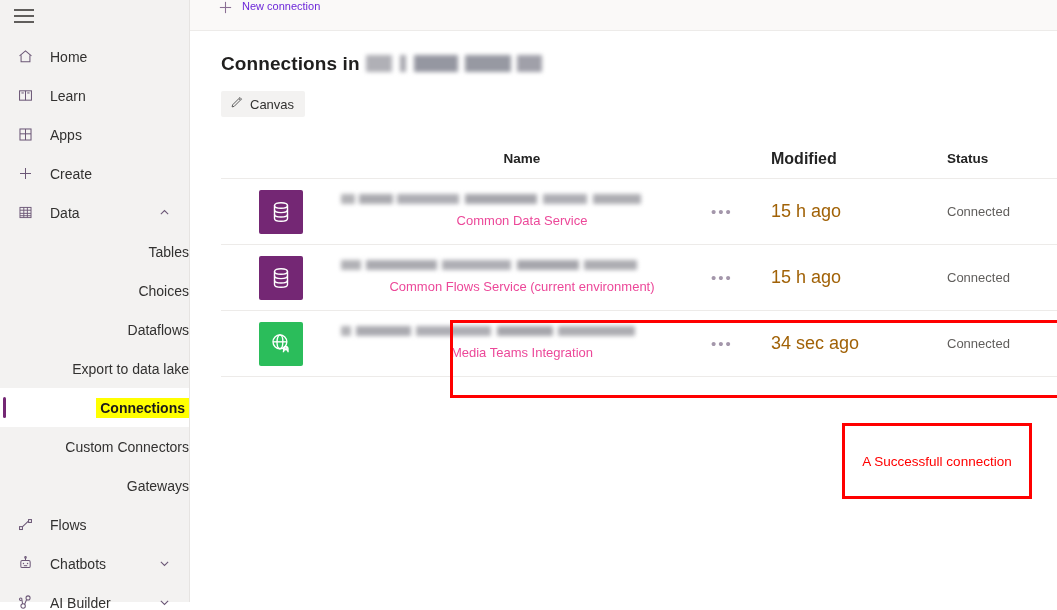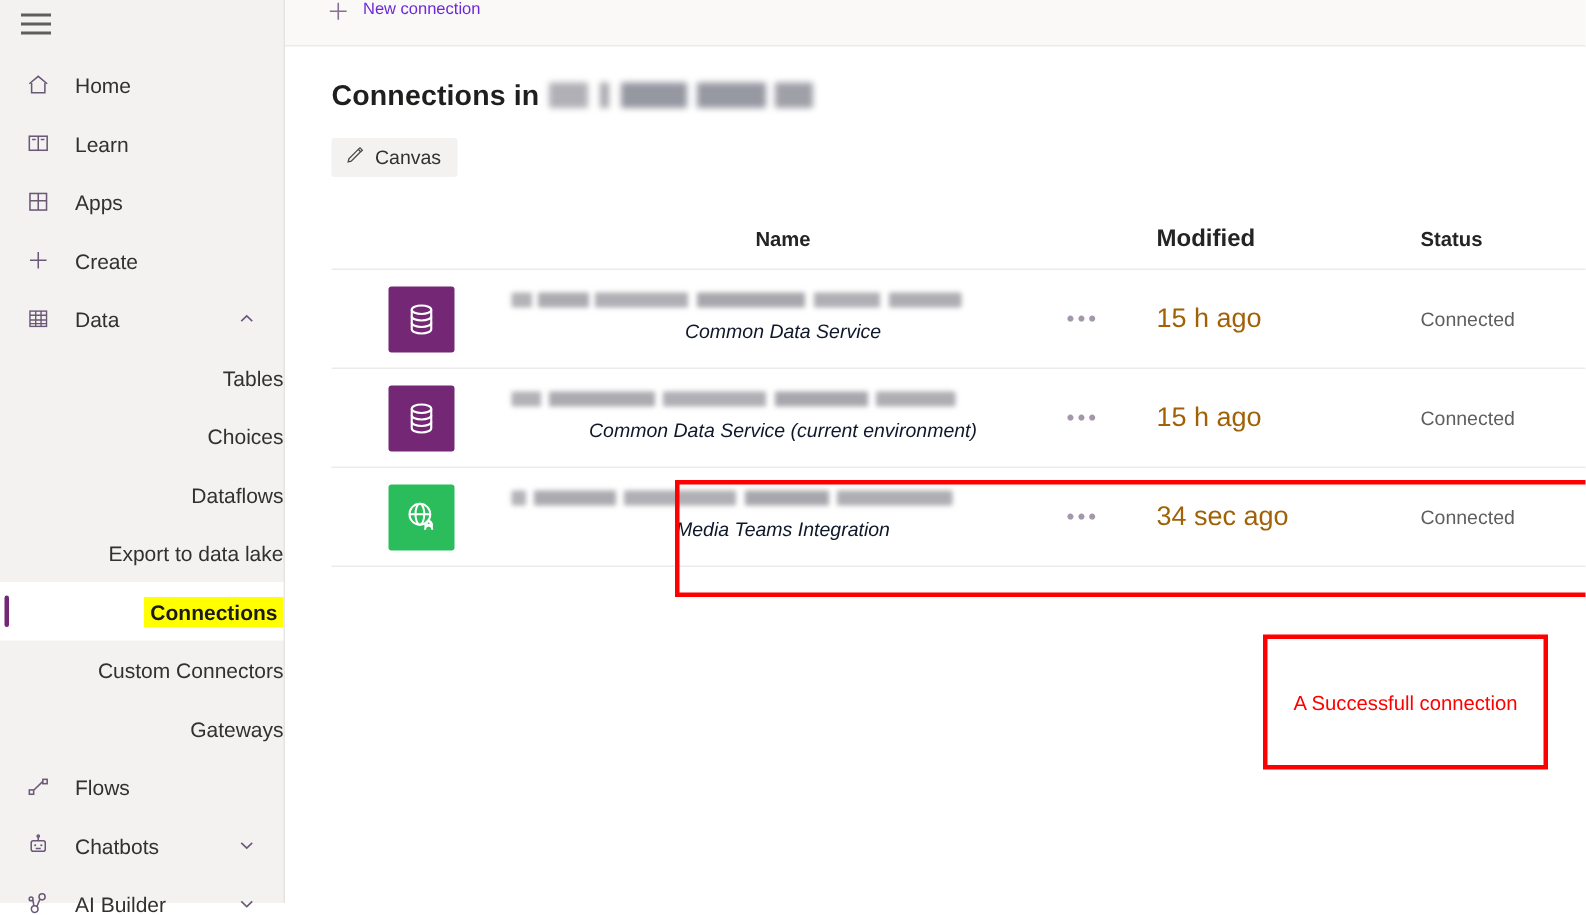--- a/index.html
+++ b/index.html
@@ -86,21 +86,21 @@
       linear-gradient(90deg,
         rgba(150,150,158,.75) 0 26px, rgba(255,255,255,0) 26px 34px,
         rgba(130,130,140,.7) 34px 40px, rgba(255,255,255,0) 40px 48px,
         rgba(120,122,135,.78) 48px 92px, rgba(255,255,255,0) 92px 99px,
         rgba(122,124,136,.78) 99px 145px, rgba(255,255,255,0) 145px 151px,
         rgba(128,128,140,.75) 151px 176px);
     filter: blur(2.2px);
   }
 
   .canvasbtn {
-    margin-top: 16px; display: inline-flex; align-items: flex-start; gap: 7px;
+    margin-top: 16px; display: inline-flex; align-items: center; gap: 7px;
     background: #f3f2f1; border-radius: 2px;
     padding: 5px 11px 5px 9px; font-size: 13px; color: #323130; cursor: pointer;
   }
 
   
   .tbl { margin-top: 22px; width: 996px; }
   .thead {
     display: flex; align-items: center; height: 40px;
     font-size: 13.5px; font-weight: 600; color: #242424;
     border-bottom: 1px solid #edebe9;
@@ -148,31 +148,31 @@
   }
   .nameblur.b3 {
     width: 294px;
     background: linear-gradient(90deg,
       rgba(150,150,156,.72) 0 10px, rgba(255,255,255,0) 10px 15px,
       rgba(134,134,142,.7) 15px 70px, rgba(255,255,255,0) 70px 75px,
       rgba(140,140,148,.7) 75px 150px, rgba(255,255,255,0) 150px 156px,
       rgba(132,132,140,.72) 156px 212px, rgba(255,255,255,0) 212px 217px,
       rgba(138,138,146,.7) 217px 294px);
   }
-  .subname { font-size: 13px; color: #0f172a; font-style: italic; }
+  .subname { font-size: 13px; color: #ec4899; }
   .dots { color: #a497ab; font-size: 15px; letter-spacing: 2px; cursor: pointer; line-height: 1; }
 
   
   .annot-box {
     position: absolute; border: 3px solid #ff0000; background: transparent;
     pointer-events: none;
   }
   #hl-row { left: 260px; top: 320px; width: 747px; height: 78px; }
   #note-box {
-    left: 652px; top: 423px; width: 190px; height: 90px;
+    left: 652px; top: 423px; width: 190px; height: 76px;
     background: #ffffff; display: flex; align-items: center; justify-content: center;
   }
   #note-box span { color: #ff0000; font-size: 13.5px; }
 </style>
 </head>
 <body>
 
 <div class="app">
 
   <div class="sidebar">
@@ -392,21 +392,21 @@
               <svg width="26" height="26" viewBox="0 0 24 24" fill="none" stroke="#ffffff" stroke-width="1.3">
                 <ellipse cx="12" cy="6" rx="6" ry="2.6"></ellipse>
                 <path d="M6 6v12c0 1.45 2.7 2.6 6 2.6s6-1.15 6-2.6V6"></path>
                 <path d="M6 10c0 1.45 2.7 2.6 6 2.6s6-1.15 6-2.6"></path>
                 <path d="M6 14c0 1.45 2.7 2.6 6 2.6s6-1.15 6-2.6"></path>
               </svg>
             </div>
           </div>
           <div class="c-name">
             <span class="nameblur b2"></span>
-            <span class="subname">Common Data Service (current environment)</span>
+            <span class="subname">Common Flows Service (current environment)</span>
           </div>
           <div class="c-dots">
             <span class="dots">•••</span>
           </div>
           <div class="c-mod">15 h ago</div>
           <div class="c-stat">Connected</div>
         </div>
 
         <div class="row">
           <div class="c-icon">

